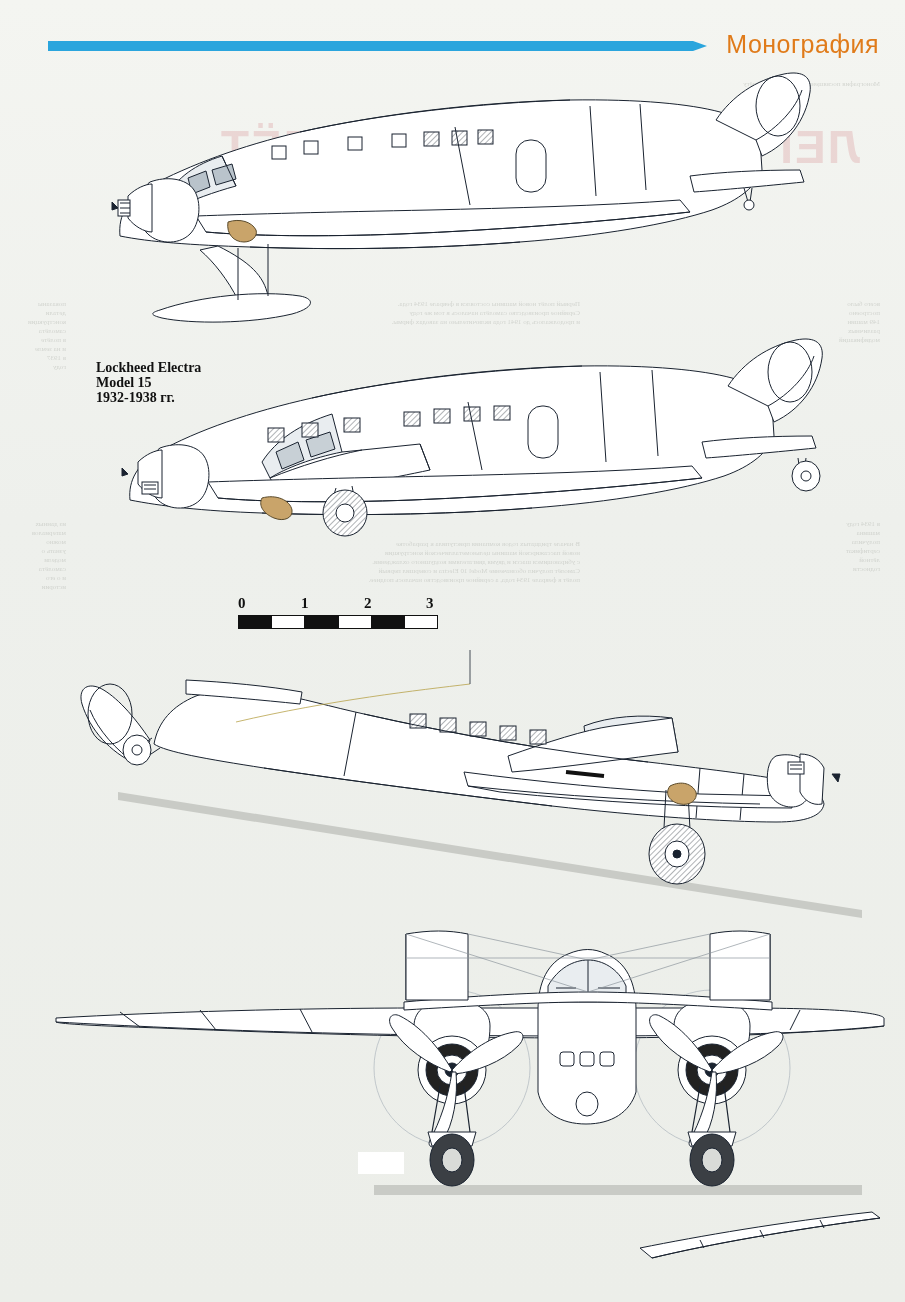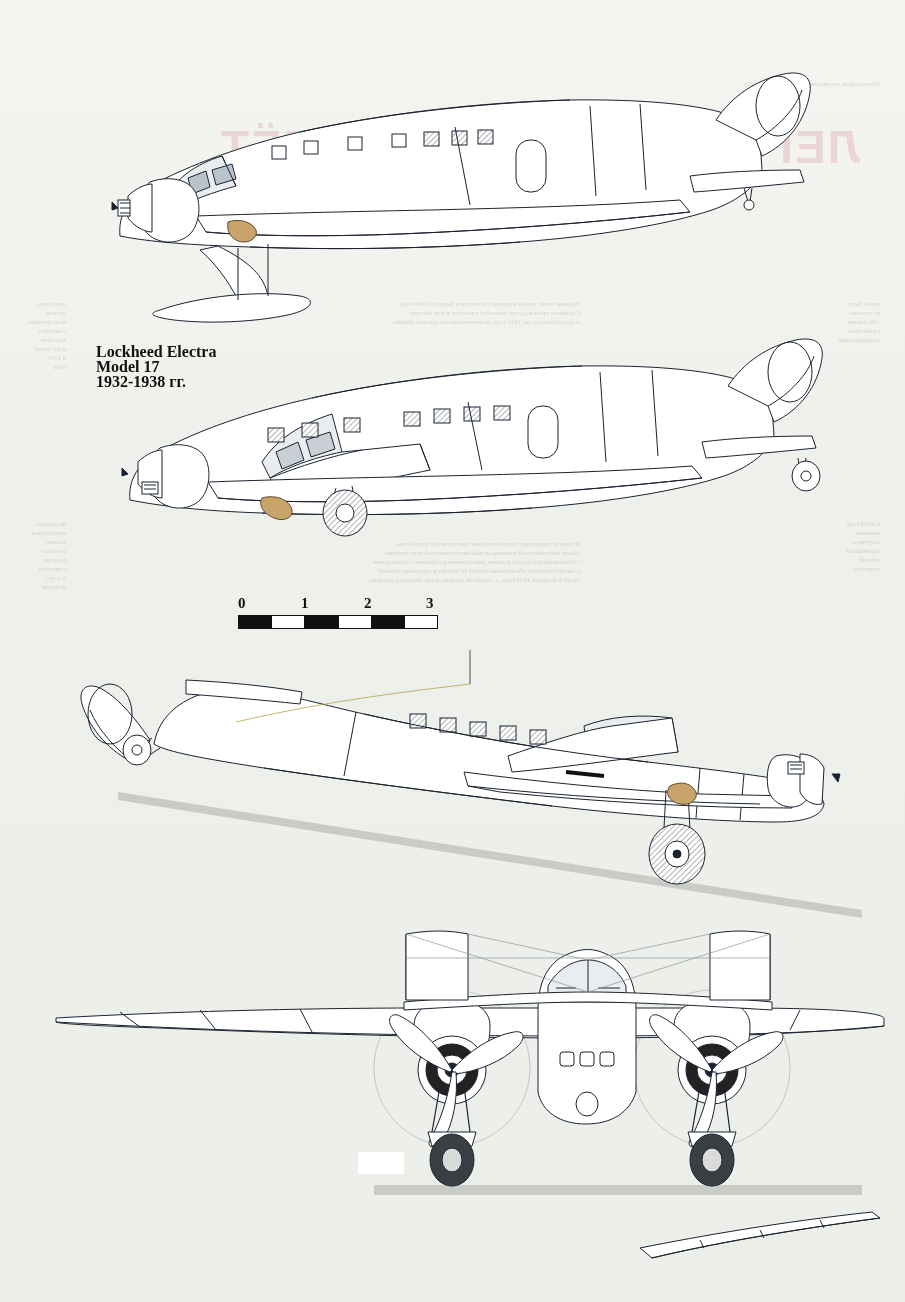--- a/index.html
+++ b/index.html
@@ -54,22 +54,22 @@
   }
   .header .title{
     position:absolute;right:0;top:-4px;
     color:#e07b1a;
     font-size:25px;
     font-family:"Liberation Sans",sans-serif;
     letter-spacing:.5px;
   }
   
   .caption{
-    position:absolute;left:96px;top:344px;
-    font-size:16px;font-weight:bold;line-height:15px;
+    position:absolute;left:96px;top:360px;
+    font-size:14px;font-weight:bold;line-height:15px;
     color:#111;
     font-family:"Liberation Serif",serif;
   }
   
   .scale{position:absolute;left:238px;top:595px;width:200px;}
   .scale .labels{position:relative;height:18px;}
   .scale .labels span{
     position:absolute;top:0;font-size:15px;font-weight:bold;color:#111;
     font-family:"Liberation Serif",serif;
   }
@@ -120,20 +120,24 @@
 получила
 сертификат
 лётной
 годности</div>
   <div class="ghost block-right2">всего было
 построено
 149 машин
 различных
 модификаций</div>
 
+  <div class="header">
+    <div class="bar"></div>
+    <div class="title">Монография</div>
+  </div>
 
   <svg width="905" height="1302" viewBox="0 0 905 1302">
     <defs>
       <pattern id="hatch" width="4" height="4" patternUnits="userSpaceOnUse" patternTransform="rotate(45)">
         <rect width="4" height="4" fill="#ffffff"></rect>
         <line x1="0" y1="0" x2="0" y2="4" stroke="#7a7f85" stroke-width="1.2"></line>
       </pattern>
       <g id="propblur"></g>
     </defs>
 
@@ -387,21 +391,21 @@
     <g fill="none" stroke="#1a2330" stroke-width="1">
       <path d="M640 1248 C700 1236 780 1222 872 1212 L880 1218
                C790 1230 710 1244 652 1258 Z" fill="#ffffff"></path>
       <path d="M652 1258 C710 1244 790 1230 880 1218"></path>
       <path d="M700 1240 L704 1248 M760 1230 L764 1238 M820 1220 L824 1228"></path>
     </g>
   </svg>
 
   <div class="caption">
     <div>Lockheed Electra</div>
-    <div>Model 17</div>
+    <div>Model 15</div>
     <div>1932-1938 гг.</div>
   </div>
 
   <div class="scale">
     <div class="labels">
       <span style="left:0px">0</span>
       <span style="left:63px">1</span>
       <span style="left:126px">2</span>
       <span style="left:188px">3</span>
     </div>

